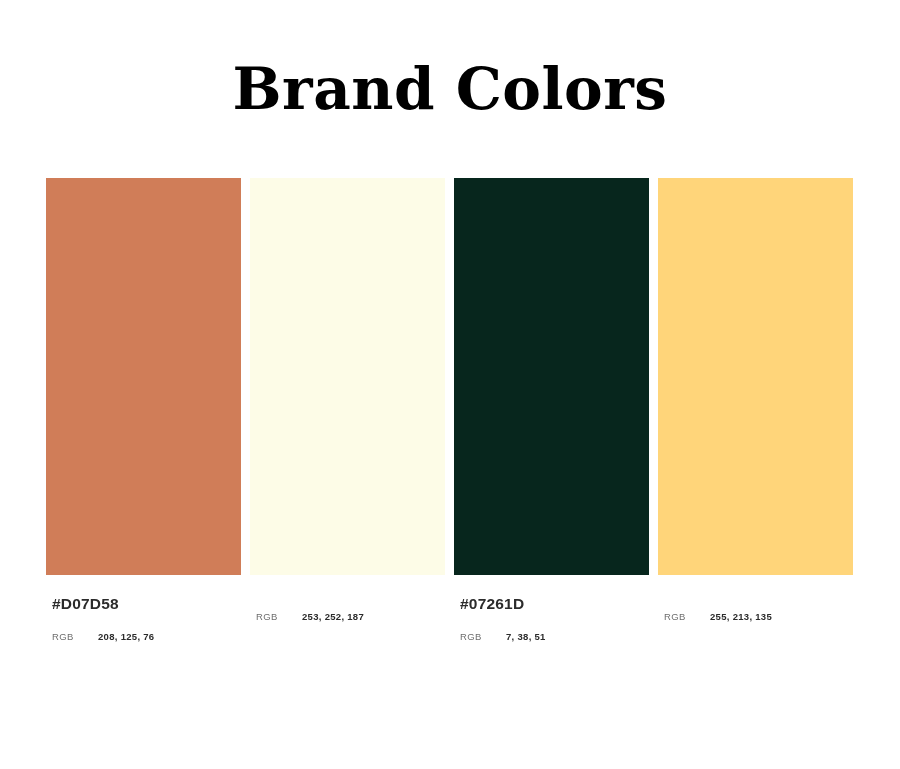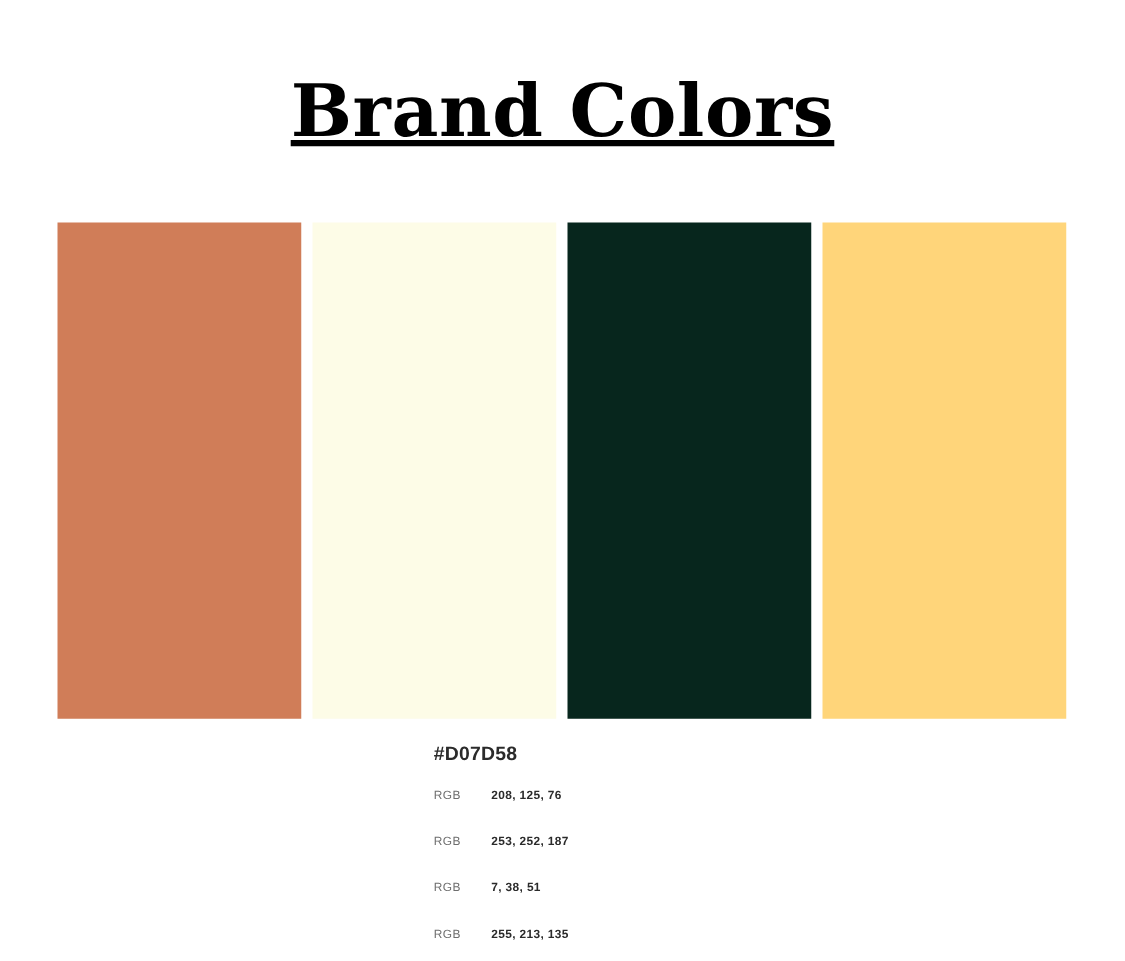--- a/index.html
+++ b/index.html
@@ -23,21 +23,20 @@
     background: #FFFFFF;
   }
 
   
   .title-wrap {
     position: absolute;
     left: 0;
     top: 58px;
     width: 900px;
     text-align: center;
-    text-decoration: underline;
   }
   .title {
     font-family: "DejaVu Serif", "Liberation Serif", serif;
     font-size: 58px;
     font-weight: 700;
     color: #000000;
     letter-spacing: 0.5px;
     line-height: 1.1;
     margin: 0;
     white-space: nowrap;
@@ -61,27 +60,26 @@
   }
   .swatch {
     width: 100%;
     height: 100%;
     display: block;
   }
 
   
   .captions {
     position: absolute;
-    left: 40px;
+    left: 52px;
     top: 594px;
     width: 809px;
     display: flex;
-    flex-direction: column;
+    flex-direction: row;
     gap: 9px;
-    align-items: center;
   }
   .caption-col {
     width: 195px;
   }
   .hex {
     font-family: "Liberation Sans", sans-serif;
     font-size: 15.5px;
     font-weight: 700;
     color: #2B2B2B;
     letter-spacing: 0.2px;
@@ -153,20 +151,21 @@
     </div>
 
     <div class="caption-col">
       <div class="rgb-row">
         <span class="rgb-label">RGB</span>
         <span class="rgb-value">253, 252, 187</span>
       </div>
     </div>
 
     <div class="caption-col">
+      <div class="hex">#07261D</div>
       <div class="rgb-row">
         <span class="rgb-label">RGB</span>
         <span class="rgb-value">7, 38, 51</span>
       </div>
     </div>
 
     <div class="caption-col">
       <div class="rgb-row">
         <span class="rgb-label">RGB</span>
         <span class="rgb-value">255, 213, 135</span>

